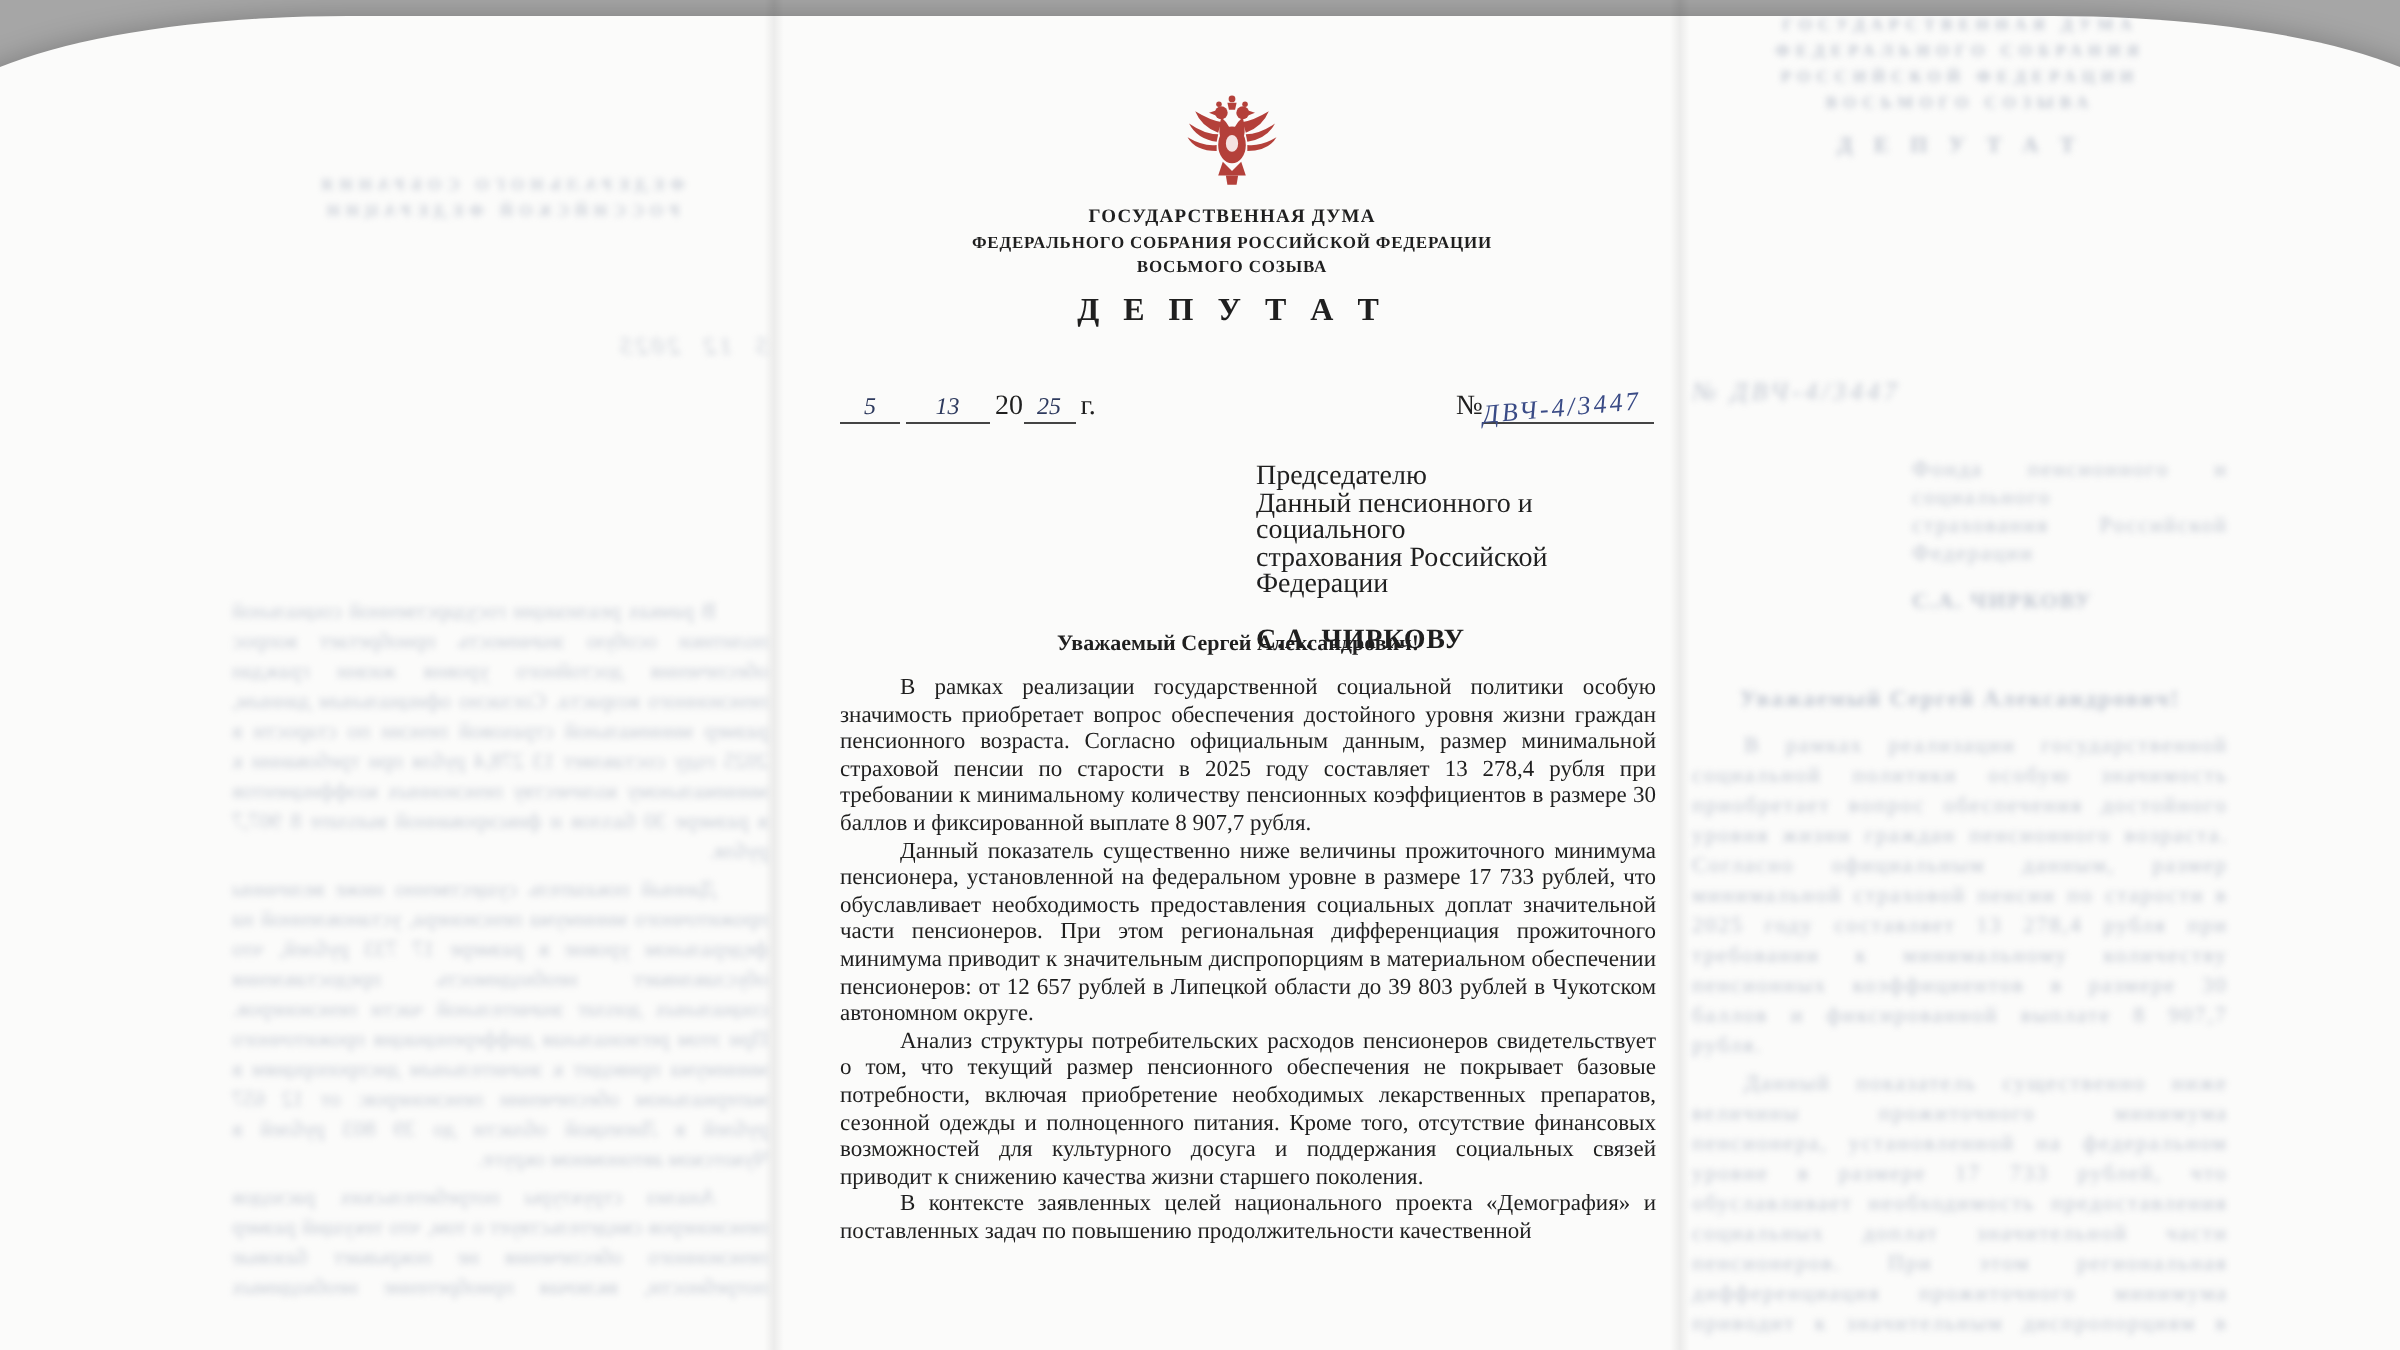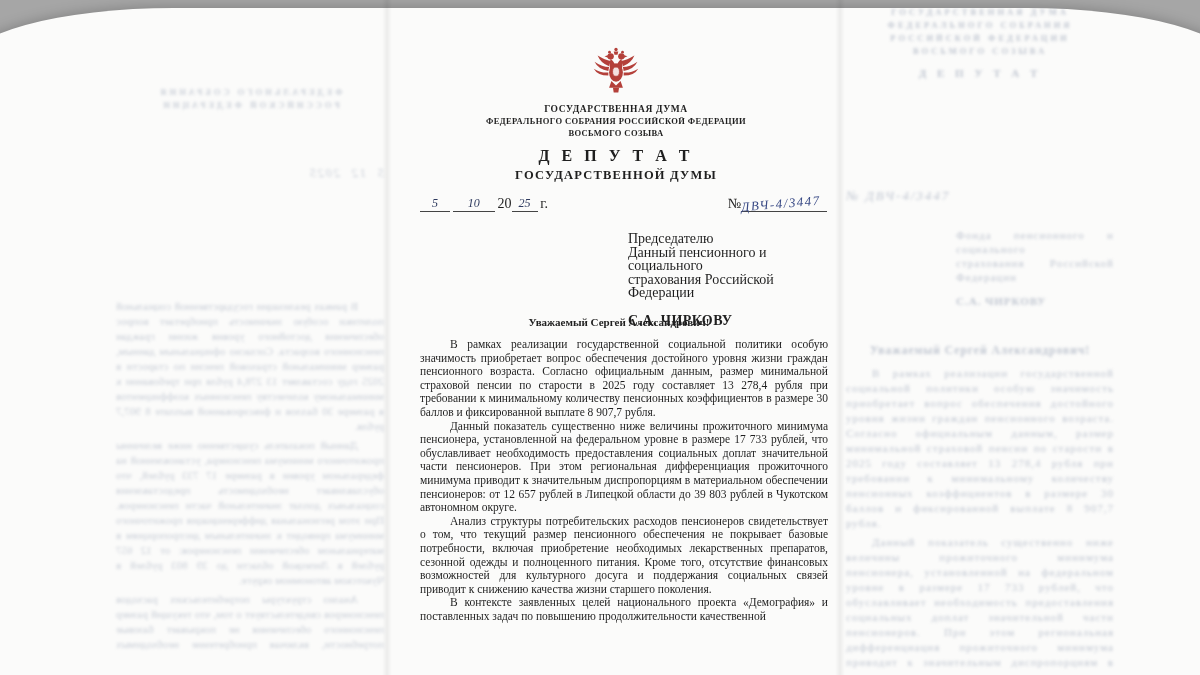--- a/index.html
+++ b/index.html
@@ -120,26 +120,25 @@
       <ellipse cx="30" cy="33" rx="4.5" ry="6" fill="#fff" opacity="0.85"></ellipse>
       <ellipse cx="30" cy="33" rx="4.5" ry="6" fill="none" stroke="#b4403a" stroke-width="1"></ellipse>
     </svg>
   </div>
 
   <div class="letterhead">
     <div class="lh1">ГОСУДАРСТВЕННАЯ ДУМА</div>
     <div class="lh2">ФЕДЕРАЛЬНОГО СОБРАНИЯ РОССИЙСКОЙ ФЕДЕРАЦИИ</div>
     <div class="lh3">ВОСЬМОГО СОЗЫВА</div>
     <div class="dep1">Д Е П У Т А Т</div>
-    <div class="dep2">ГОСУДАРСТВЕННОЙ ДУМЫ</div>
   </div>
 
   <div class="dateline">
     <span class="slot w30"><span class="hand">5</span></span>
-    <span class="slot w42"><span class="hand">10</span></span>
+    <span class="slot w42"><span class="hand">13</span></span>
     <span class="printed">20</span><span class="slot w26"><span class="hand">25</span></span>
     <span class="printed">г.</span>
     <span class="numgroup">
       <span class="printed">№</span><span class="numslot"><span class="scrawl">ДВЧ-4/3447</span></span>
     </span>
   </div>
 
   <div class="addressee">
     <div>Председателю</div>
     <div>Данный пенсионного и социального</div>

